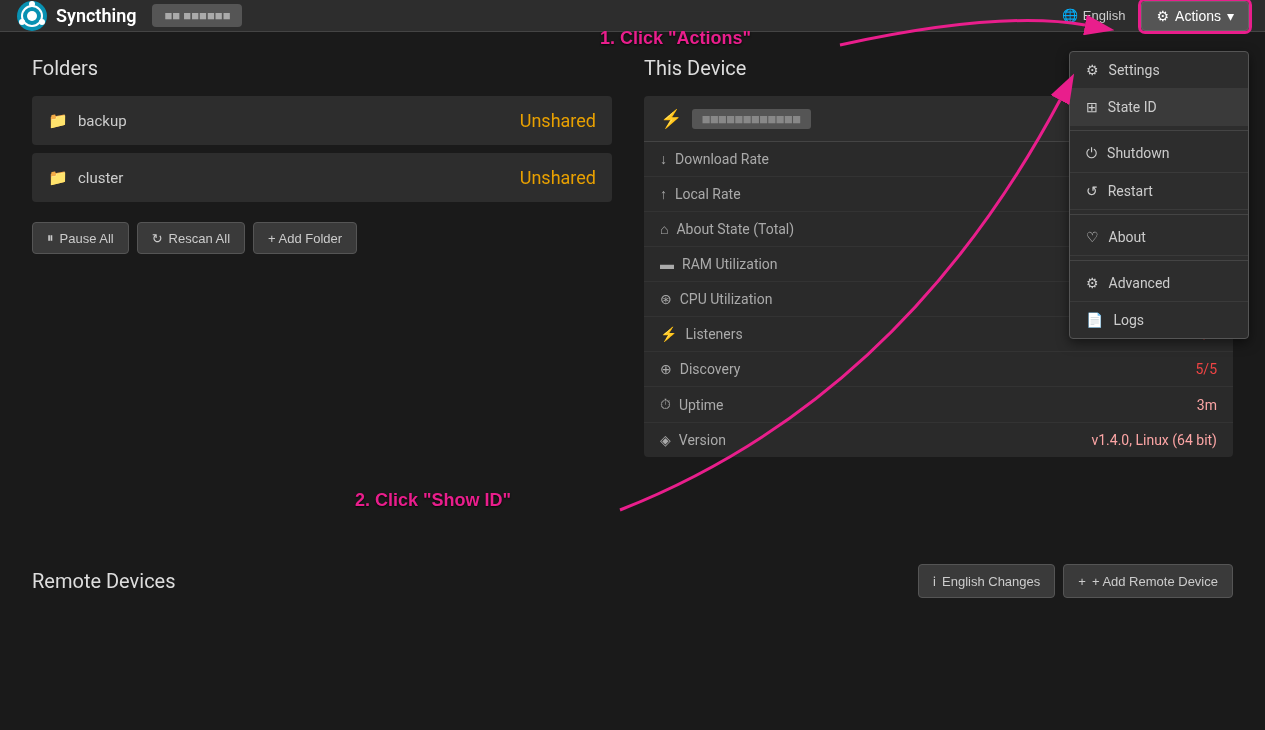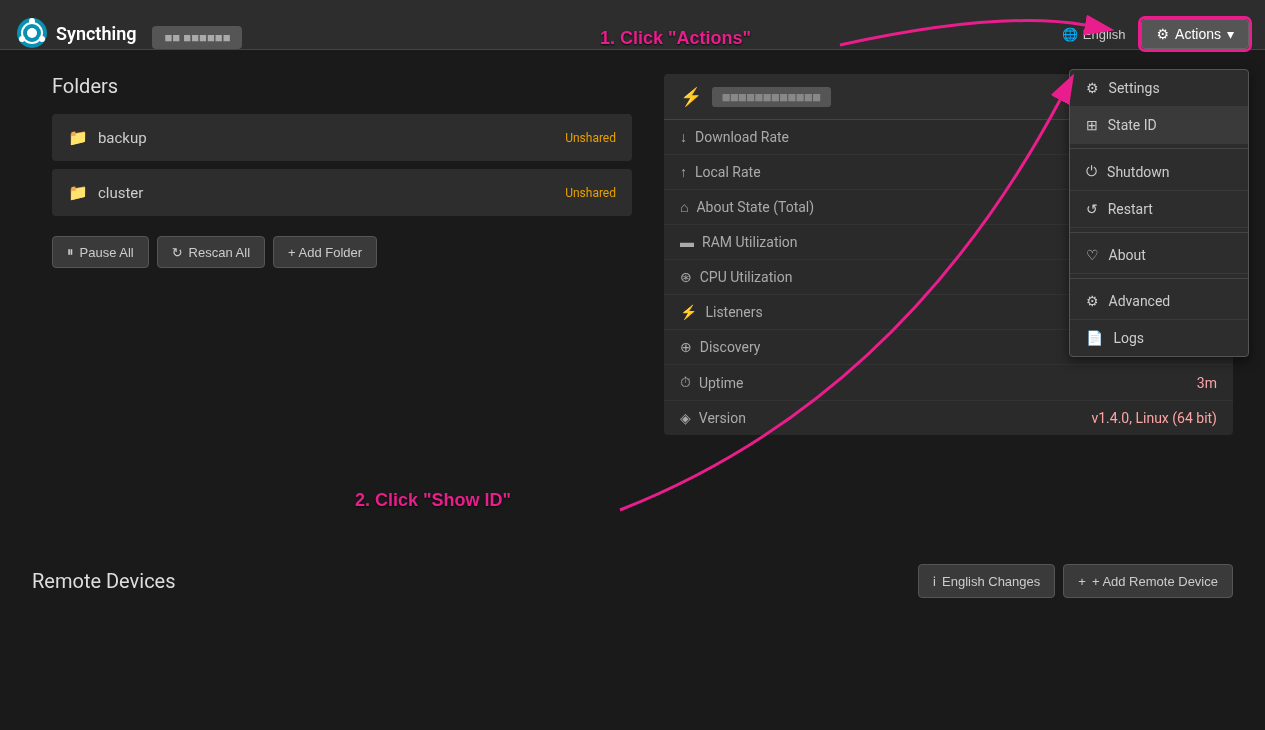--- a/index.html
+++ b/index.html
@@ -9,23 +9,23 @@
       background: #1a1a1a;
       font-family: -apple-system, BlinkMacSystemFont, 'Segoe UI', Roboto, sans-serif;
       color: #ccc;
       overflow: hidden;
       position: relative;
     }
 
     
     .navbar {
       background: #2d2d2d;
-      height: 50px;
-      display: flex;
-      align-items: flex-end;
+      height: 32px;
+      display: flex;
+      align-items: center;
       padding: 0 16px;
       border-bottom: 1px solid #444;
       position: relative;
       z-index: 100;
     }
     .navbar-brand {
       display: flex;
       align-items: center;
       gap: 8px;
       color: #fff;
@@ -107,21 +107,20 @@
     
     .main-content {
       padding: 24px 32px;
       display: flex;
       gap: 32px;
     }
 
     
     .left-panel {
       flex: 0 0 580px;
-      margin-left: 20px;
     }
     .panel-title {
       font-size: 20px;
       font-weight: 400;
       color: #ddd;
       margin-bottom: 16px;
     }
     .folder-item {
       background: #2d2d2d;
       border-radius: 4px;
@@ -137,21 +136,21 @@
       align-items: center;
       gap: 10px;
       color: #ccc;
       font-size: 15px;
     }
     .folder-icon {
       font-size: 16px;
     }
     .unshared-badge {
       color: #e8a000;
-      font-size: 12px;
+      font-size: 18px;
       padding-left: 39px;
     }
     .folder-actions {
       margin-top: 20px;
       display: flex;
       gap: 8px;
     }
     .folder-action-btn {
       background: #3a3a3a;
       color: #ccc;
@@ -368,20 +367,21 @@
         <span>↻</span>
         <span>Rescan All</span>
       </button>
       <button class="folder-action-btn">
         <span>+ Add Folder</span>
       </button>
     </div>
   </div>
 
   <div class="right-panel">
+    <h2 class="panel-title">This Device</h2>
     <div class="device-header">
       <span class="device-icon">⚡</span>
       <span class="device-id">■■■■■■■■■■■■</span>
     </div>
     <div class="device-stats">
       <div class="stat-row">
         <div class="stat-label">
           <span>↓</span>
           <span>Download Rate</span>
         </div>

